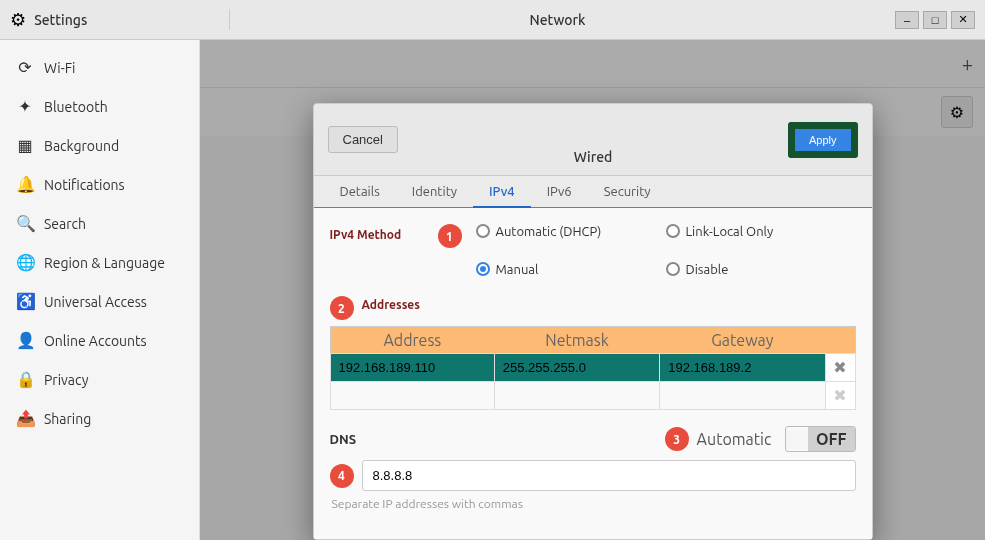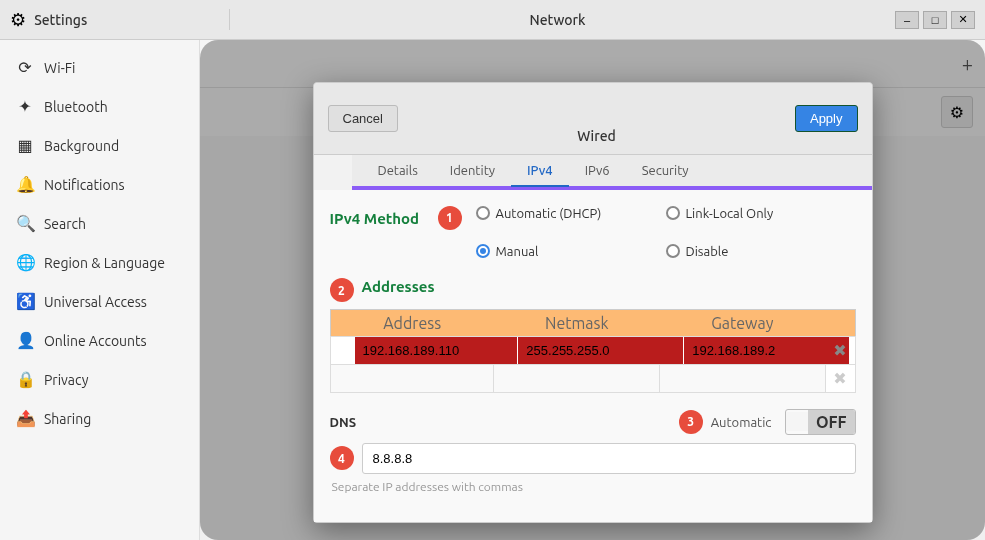--- a/index.html
+++ b/index.html
@@ -95,24 +95,23 @@
       position: relative;
       overflow: hidden;
     }
 
     
     .dialog-overlay {
       position: absolute;
       top: 0; left: 0; right: 0; bottom: 0;
       background: rgba(0,0,0,0.3);
       display: flex;
-      align-items: center;
+      align-items: flex-end;
       justify-content: center;
       padding-top: 24px;
-      border-radius: 18px;
     }
 
     .dialog {
       background: #f2f2f2;
       border: 1px solid #ccc;
       border-radius: 4px;
       width: 560px;
       box-shadow: 0 8px 30px rgba(0,0,0,0.4);
     }
 
@@ -140,35 +139,34 @@
       border: 1px solid #bbb;
       border-radius: 3px;
       cursor: pointer;
       font-size: 13px;
       color: #333;
     }
 
     .btn-apply {
       padding: 5px 14px;
       background: #3584e4;
-      border: 1px solid #14532d;
+      border: 7px solid #14532d;
       border-radius: 3px;
       cursor: pointer;
-      font-size: 13px;
+      font-size: 11px;
       color: white;
       font-weight: 500;
     }
 
     
     .dialog-tabs {
       display: flex;
       background: #ebebeb;
-      border-bottom: 4px solid #8b5cf6;
+      border-bottom: 1px solid #8b5cf6;
       padding: 0 10px;
-      margin-left: 38px;
     }
     .dialog-tab {
       padding: 8px 16px;
       cursor: pointer;
       font-size: 13px;
       color: #555;
       border-bottom: 2px solid transparent;
       margin-bottom: -1px;
     }
     .dialog-tab.active {
@@ -177,23 +175,23 @@
       font-weight: 500;
     }
 
     
     .dialog-body {
       padding: 16px;
       background: #f9f9f9;
     }
 
     .section-label {
-      font-size: 15px;
+      font-size: 12px;
       font-weight: 600;
-      color: #15803d;
+      color: #7f1d1d;
       margin-bottom: 10px;
     }
 
     .method-section {
       margin-bottom: 20px;
     }
 
     .method-options {
       display: flex;
       gap: 0;
@@ -272,21 +270,21 @@
       border: 1px solid #ddd;
     }
     .addr-table input {
       width: 100%;
       border: none;
       outline: none;
       padding: 6px 8px;
       font-size: 13px;
       background: white;
     }
-    .addr-row-filled input { background: #b91c1c; margin-left: 24px; }
+    .addr-row-filled input { background: #0f766e; }
     .addr-row-empty input { background: #f9f9f9; }
     .delete-btn {
       width: 28px;
       text-align: center;
       cursor: pointer;
       color: #888;
       font-size: 16px;
     }
 
     
@@ -296,21 +294,21 @@
       align-items: center;
       margin-bottom: 8px;
     }
     .dns-label {
       font-size: 13px;
       font-weight: 600;
       color: #333;
       flex: 1;
     }
     .auto-label {
-      font-size: 13px;
+      font-size: 16px;
       color: #555;
       margin-right: 6px;
     }
     .toggle-container {
       display: flex;
       align-items: center;
       border: 1px solid #bbb;
       border-radius: 3px;
       overflow: hidden;
     }

